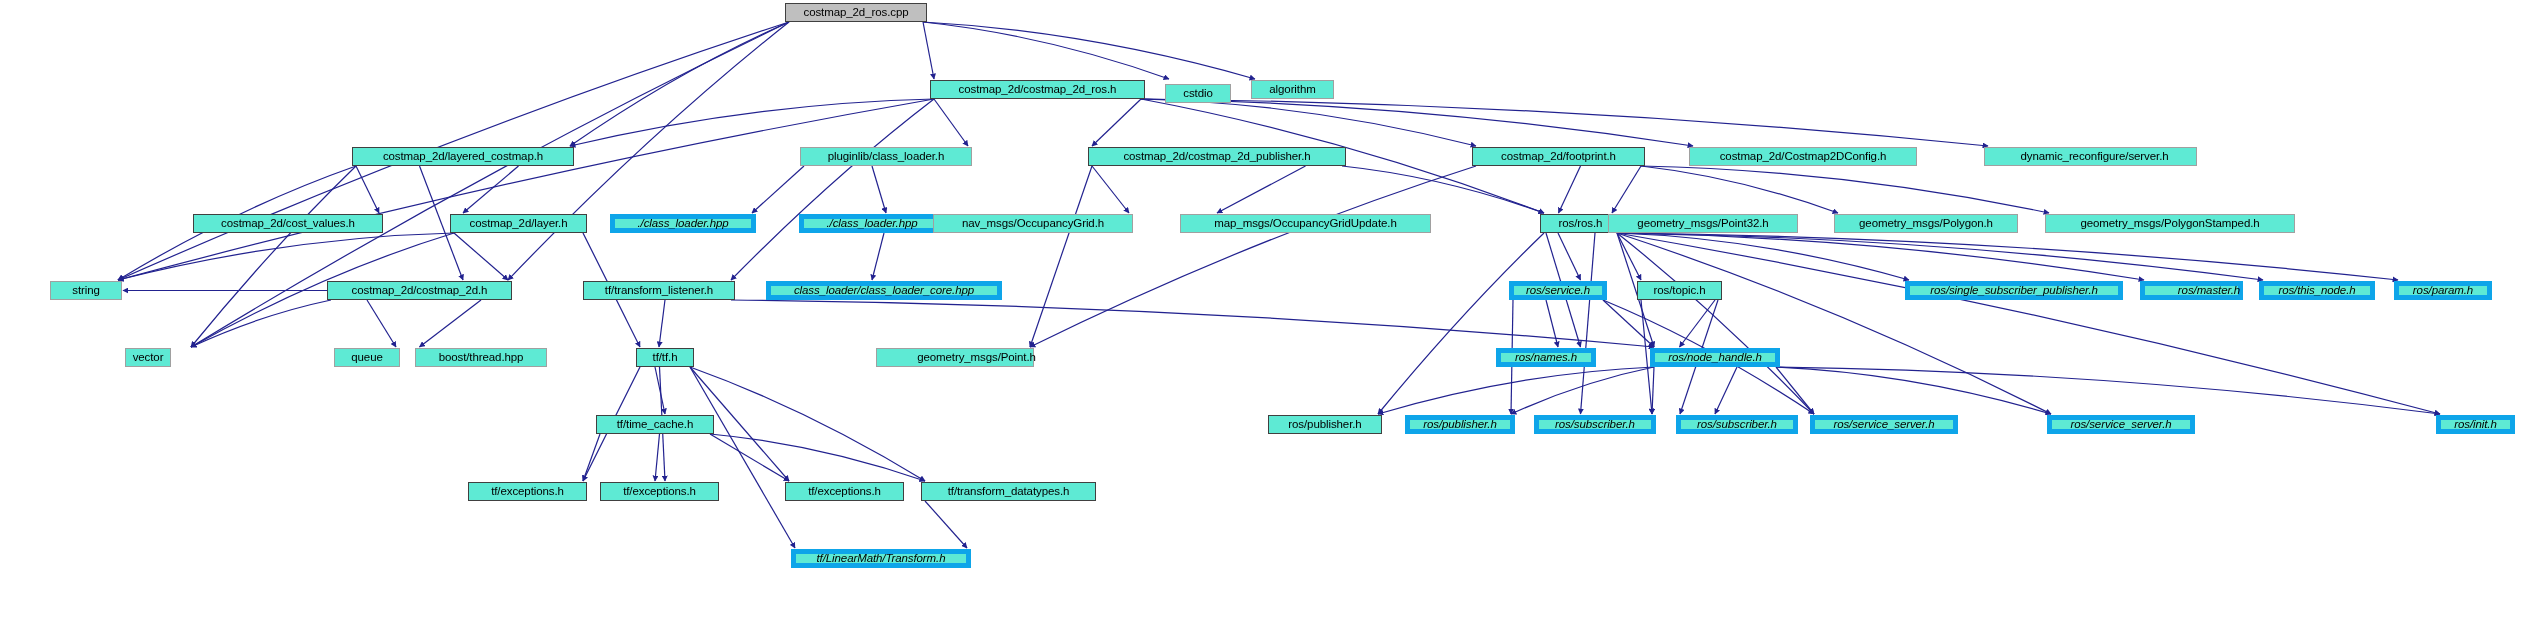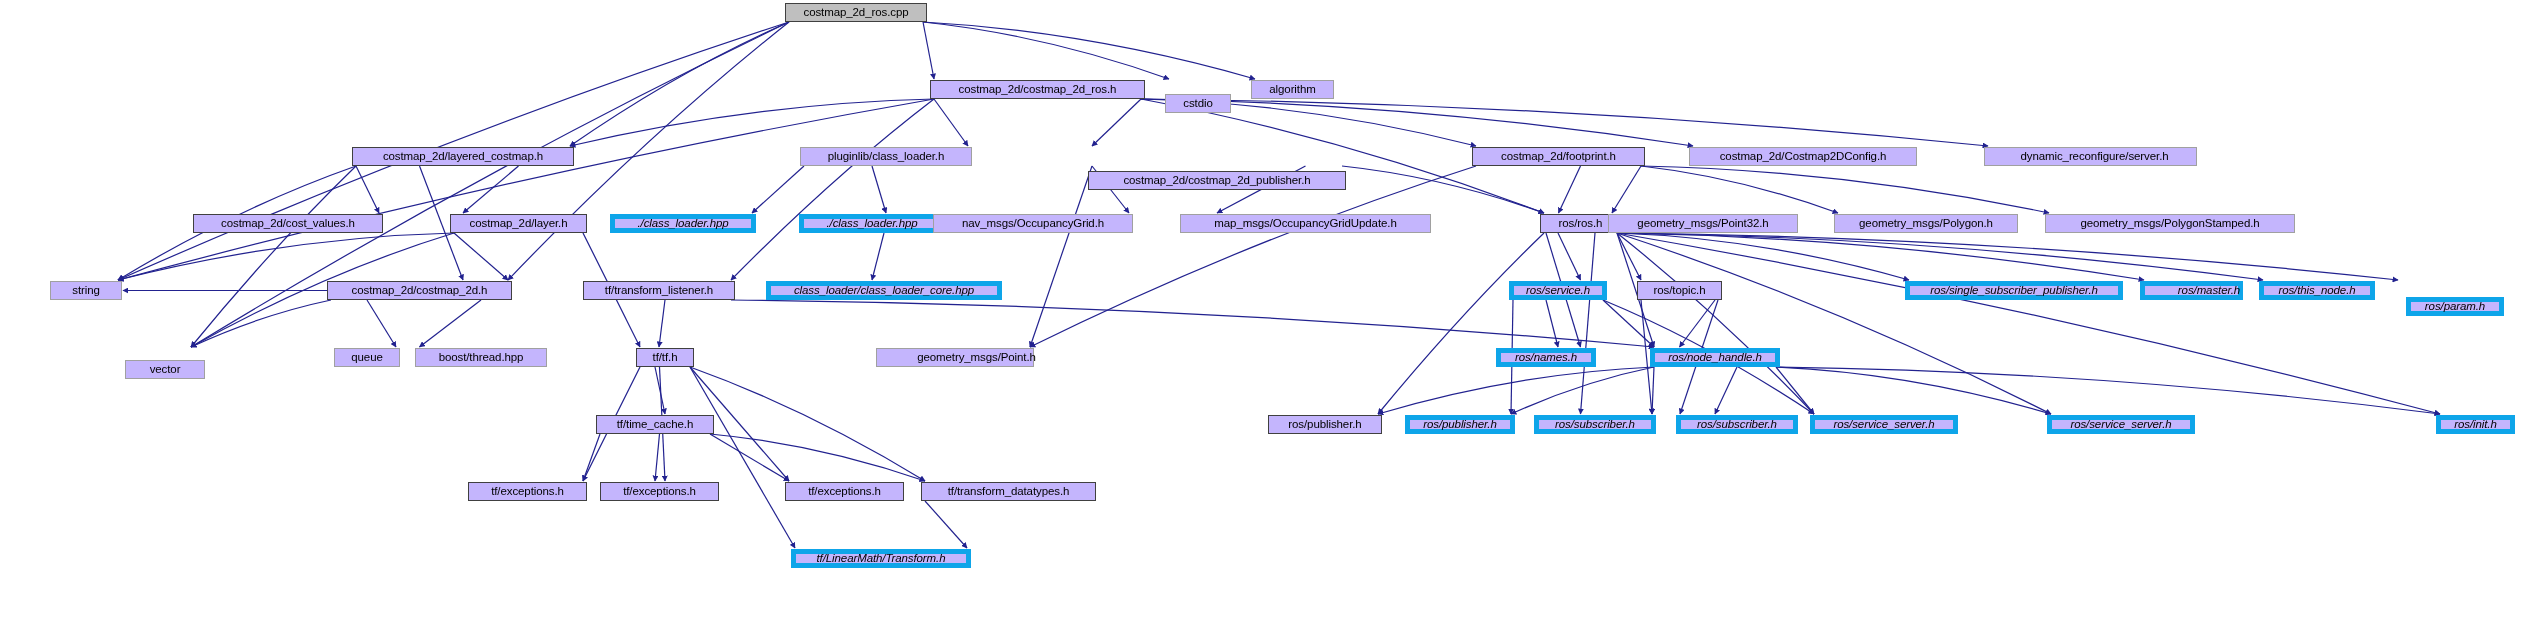--- a/index.html
+++ b/index.html
@@ -15,21 +15,21 @@
   .node{
     position:absolute;
     box-sizing:border-box;
     display:flex;
     align-items:center;
     justify-content:center;
     height:19px;
     font-size:11.5px;
     line-height:19px;
     color:#000000;
-    background:#c4b5fd;
+    background:#5eead4;
     border:1px solid #a0a0a0;
     white-space:nowrap;
     padding:0 5px;
     letter-spacing:-0.1px;
   }
   .node.black{border:1px solid #404040;}
   .node.red{border:5px solid #0ea5e9;font-style:italic;}
   .node.root{
     background:#bfbfbf;
     border:1px solid #404040;
@@ -125,25 +125,25 @@
         <path d="M 600 434 Q 591.5 457.5 583 481" marker-end="url(#arrow)" stroke="#22228f" stroke-width="1.2" fill="none"></path>
         <path d="M 659.5 434 Q 657.25 457.5 655 481" marker-end="url(#arrow)" stroke="#22228f" stroke-width="1.2" fill="none"></path>
         <path d="M 710 434 Q 749.5 457.5 789 481" marker-end="url(#arrow)" stroke="#22228f" stroke-width="1.2" fill="none"></path>
         <path d="M 710 434 Q 817.5 443.955 925 481" marker-end="url(#arrow)" stroke="#22228f" stroke-width="1.2" fill="none"></path>
         <path d="M 925 501 Q 946 524.5 967 548" marker-end="url(#arrow)" stroke="#22228f" stroke-width="1.2" fill="none"></path>
       </g>
   </svg>
   <div id="node-layer">
       <div class="node root" style="left: 785px; top: 3px; width: 142px;">costmap_2d_ros.cpp</div>
       <div class="node black" style="left: 930px; top: 80px; width: 215px;">costmap_2d/costmap_2d_ros.h</div>
-      <div class="node gray" style="left: 1165px; top: 94px; width: 66px; text-align: right;">cstdio</div>
+      <div class="node gray" style="left: 1165px; top: 84px; width: 66px; text-align: right;">cstdio</div>
       <div class="node gray" style="left: 1251px; top: 80px; width: 83px;">algorithm</div>
       <div class="node black" style="left: 352px; top: 147px; width: 222px;">costmap_2d/layered_costmap.h</div>
       <div class="node gray" style="left: 800px; top: 147px; width: 172px;">pluginlib/class_loader.h</div>
-      <div class="node black" style="left: 1088px; top: 147px; width: 258px; margin-top: 24px;">costmap_2d/costmap_2d_publisher.h</div>
+      <div class="node black" style="left: 1088px; top: 147px; width: 258px;">costmap_2d/costmap_2d_publisher.h</div>
       <div class="node black" style="left: 1472px; top: 147px; width: 173px;">costmap_2d/footprint.h</div>
       <div class="node gray" style="left: 1689px; top: 147px; width: 228px;">costmap_2d/Costmap2DConfig.h</div>
       <div class="node gray" style="left: 1984px; top: 147px; width: 213px; padding-left: 13px;">dynamic_reconfigure/server.h</div>
       <div class="node black" style="left: 193px; top: 214px; width: 190px;">costmap_2d/cost_values.h</div>
       <div class="node black" style="left: 450px; top: 214px; width: 137px;">costmap_2d/layer.h</div>
       <div class="node red" style="left: 610px; top: 214px; width: 146px;">./class_loader.hpp</div>
       <div class="node red" style="left: 799px; top: 214px; width: 146px;">./class_loader.hpp</div>
       <div class="node gray" style="left: 933px; top: 214px; width: 200px;">nav_msgs/OccupancyGrid.h</div>
       <div class="node gray" style="left: 1180px; top: 214px; width: 251px;">map_msgs/OccupancyGridUpdate.h</div>
       <div class="node black" style="left: 1540px; top: 214px; width: 81px;">ros/ros.h</div>
@@ -152,22 +152,22 @@
       <div class="node gray" style="left: 2045px; top: 214px; width: 250px;">geometry_msgs/PolygonStamped.h</div>
       <div class="node gray" style="left: 50px; top: 281px; width: 72px;">string</div>
       <div class="node black" style="left: 327px; top: 281px; width: 185px;">costmap_2d/costmap_2d.h</div>
       <div class="node black" style="left: 583px; top: 281px; width: 152px;">tf/transform_listener.h</div>
       <div class="node red" style="left: 766px; top: 281px; width: 236px;">class_loader/class_loader_core.hpp</div>
       <div class="node red" style="left: 1509px; top: 281px; width: 98px;">ros/service.h</div>
       <div class="node black" style="left: 1637px; top: 281px; width: 85px;">ros/topic.h</div>
       <div class="node red" style="left: 1905px; top: 281px; width: 218px;">ros/single_subscriber_publisher.h</div>
       <div class="node red" style="left: 2140px; top: 281px; width: 103px; padding-left: 40px;">ros/master.h</div>
       <div class="node red" style="left: 2259px; top: 281px; width: 116px;">ros/this_node.h</div>
-      <div class="node red" style="left: 2394px; top: 297px; width: 98px; margin-left: 12px;">ros/param.h</div>
-      <div class="node gray" style="left: 125px; top: 360px; width: 80px;">vector</div>
+      <div class="node red" style="left: 2394px; top: 281px; width: 98px;">ros/param.h</div>
+      <div class="node gray" style="left: 125px; top: 348px; width: 46px;">vector</div>
       <div class="node gray" style="left: 334px; top: 348px; width: 66px;">queue</div>
       <div class="node gray" style="left: 415px; top: 348px; width: 132px;">boost/thread.hpp</div>
       <div class="node black" style="left: 636px; top: 348px; width: 58px;">tf/tf.h</div>
       <div class="node gray" style="left: 876px; top: 348px; width: 158px; padding-left: 48px;">geometry_msgs/Point.h</div>
       <div class="node red" style="left: 1496px; top: 348px; width: 100px;">ros/names.h</div>
       <div class="node red" style="left: 1650px; top: 348px; width: 130px;">ros/node_handle.h</div>
       <div class="node black" style="left: 596px; top: 415px; width: 118px;">tf/time_cache.h</div>
       <div class="node black" style="left: 1268px; top: 415px; width: 114px;">ros/publisher.h</div>
       <div class="node red" style="left: 1405px; top: 415px; width: 110px;">ros/publisher.h</div>
       <div class="node red" style="left: 1534px; top: 415px; width: 122px;">ros/subscriber.h</div>

